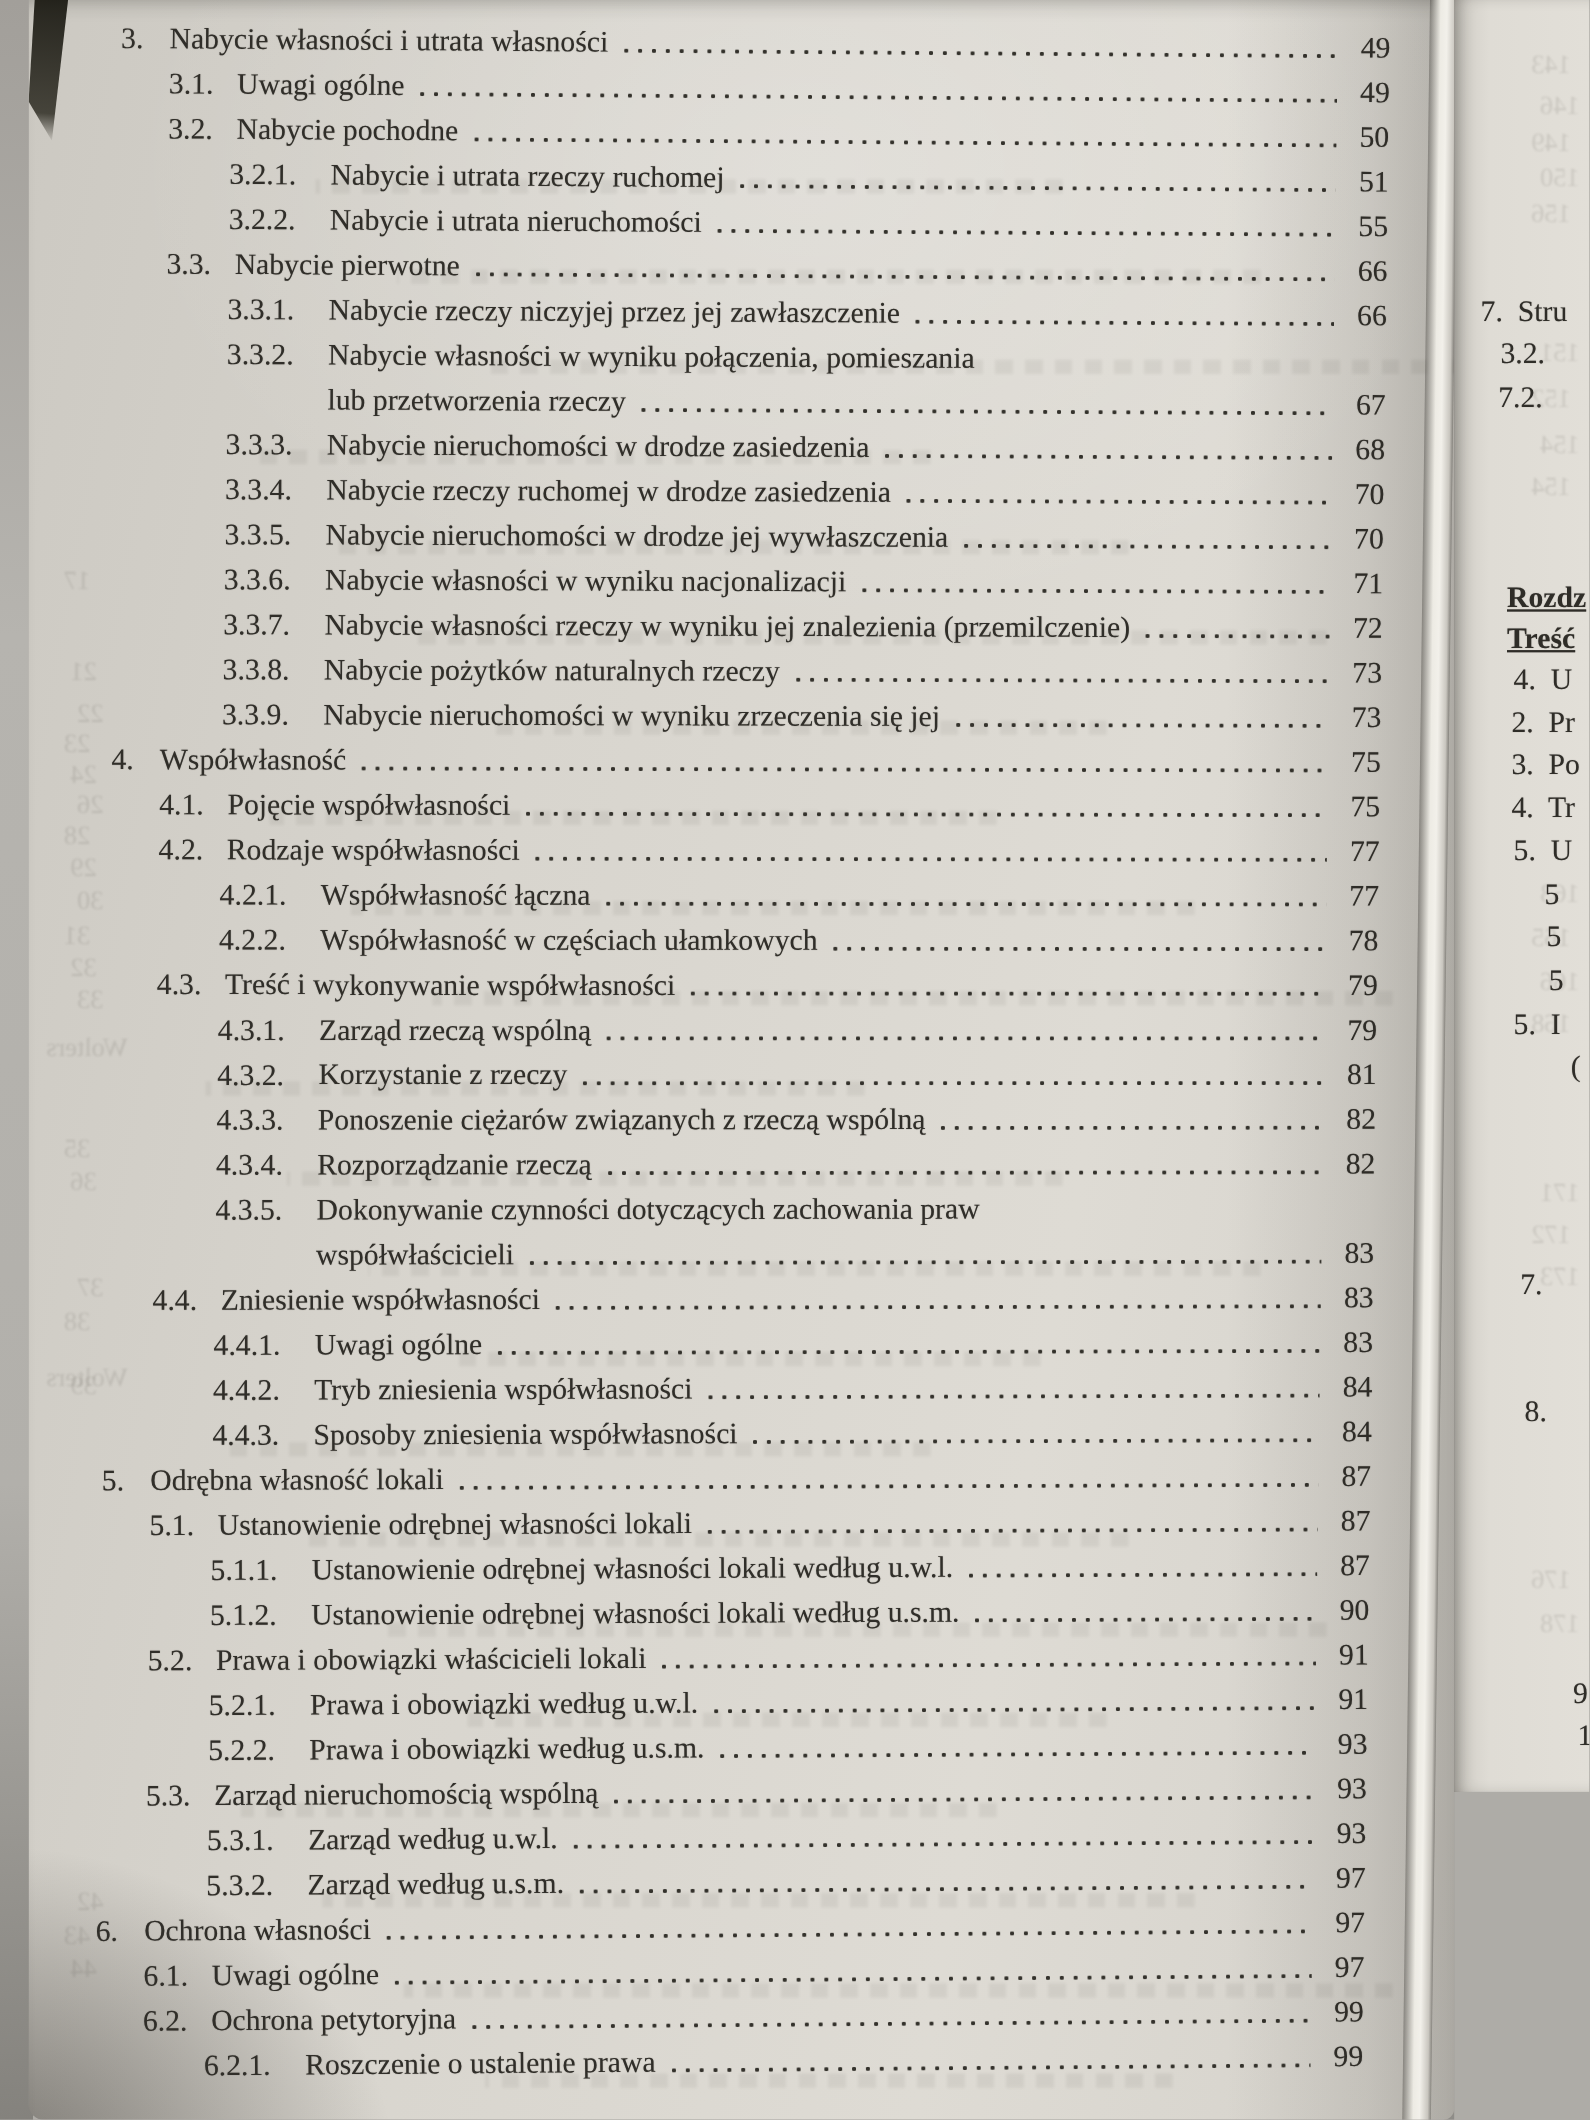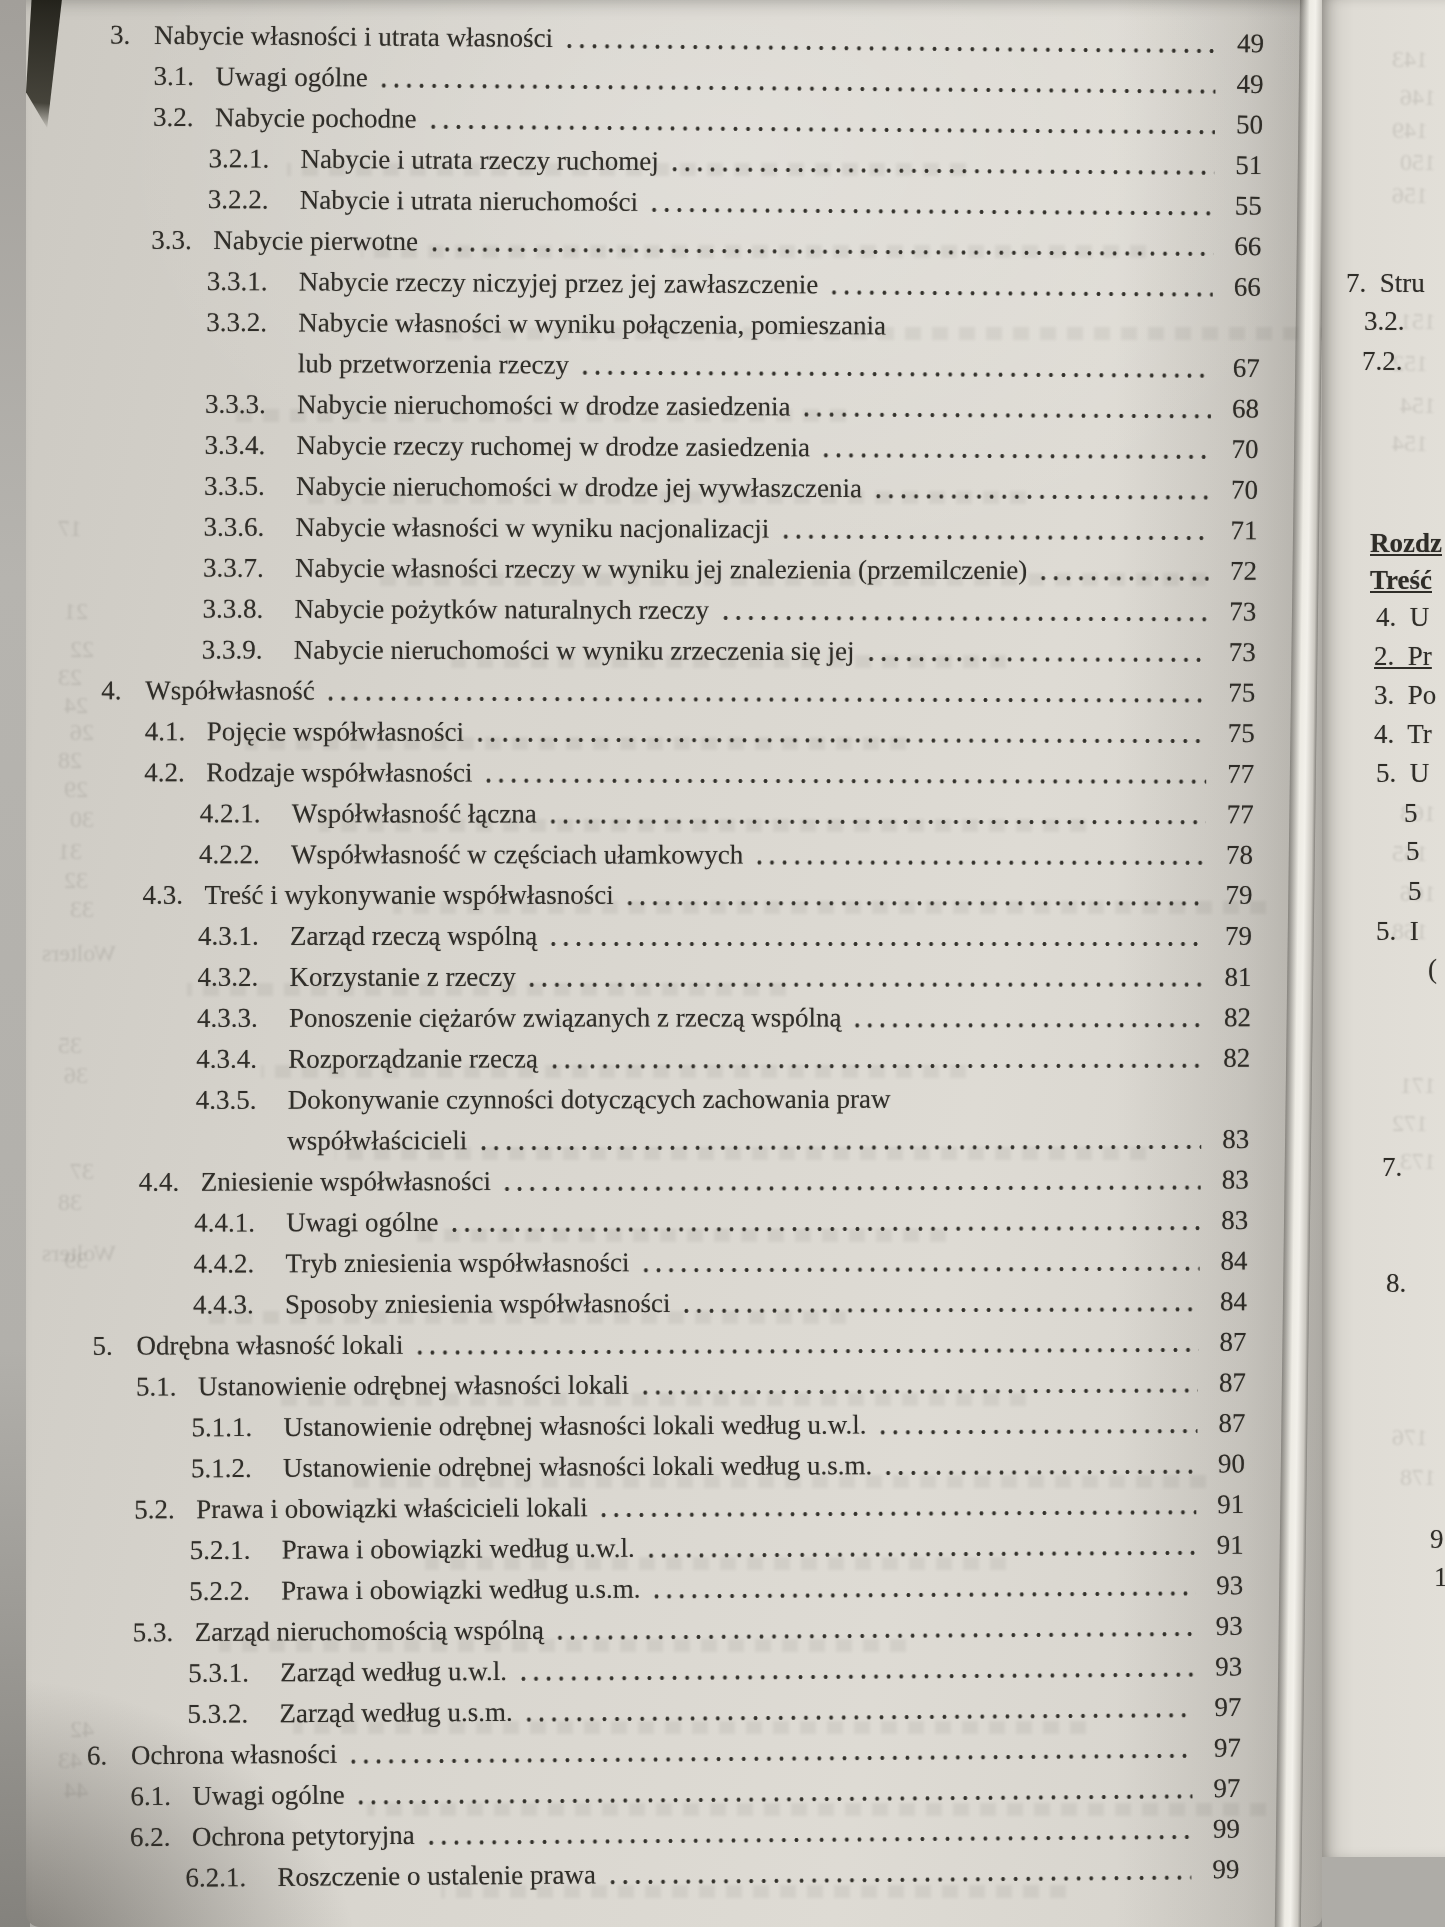--- a/index.html
+++ b/index.html
@@ -61,21 +61,21 @@
   }
   .pnum{flex:none;min-width:46px;text-align:right}
   
   .page-edge{
     position:absolute;left:1300px;top:0;width:26px;height:1927px;
     transform:skewX(-0.75deg);transform-origin:top left;
     background:linear-gradient(90deg,rgba(20,18,14,.30) 0%,#edebe4 38%,#f2f0ea 60%,#c9c6bf 88%,rgba(20,18,14,.28) 100%);
   }
   
   .next-page{
-    position:absolute;left:1322px;top:0;width:123px;height:1857px;
+    position:absolute;left:1322px;top:0;width:123px;height:1629px;
     background:linear-gradient(90deg,#cfccc5 0%,#dfdcd5 26%,#e2dfd8 100%);
     box-shadow:inset 10px 0 16px -8px rgba(25,22,18,.45);
     overflow:hidden;
   }
   .frag{position:absolute;font-size:27px;color:#2f2d28;white-space:pre;
         text-shadow:0 0 1px rgba(48,46,41,.4);}
   .frag.bold{font-weight:700;text-decoration:underline;}
   
   .ghost{position:absolute;font-size:24px;color:#45413a;opacity:.14;
          filter:blur(1.2px);transform:scaleX(-1);white-space:pre;}
@@ -388,21 +388,21 @@
 
 <div class="wedge"></div>
 <div class="page-edge"></div>
 <div class="next-page">
     <span class="frag" style="left: 24px; top: 268px;">7.  Stru</span>
     <span class="frag" style="left: 42px; top: 306px;">3.2.</span>
     <span class="frag" style="left: 40px; top: 346px;">7.2.</span>
     <span class="frag bold" style="left: 48px; top: 528px;">Rozdz</span>
     <span class="frag bold" style="left: 48px; top: 565px;">Treść</span>
     <span class="frag" style="left: 54px; top: 602px;">4.  U</span>
-    <span class="frag" style="left: 52px; top: 641px; text-decoration: underline;">2.  Pr</span>
+    <span class="frag" style="left: 52px; top: 641px;">2.  Pr</span>
     <span class="frag" style="left: 52px; top: 680px;">3.  Po</span>
     <span class="frag" style="left: 52px; top: 719px;">4.  Tr</span>
     <span class="frag" style="left: 54px; top: 758px;">5.  U</span>
     <span class="frag" style="left: 82px; top: 798px;">5</span>
     <span class="frag" style="left: 84px; top: 836px;">5</span>
     <span class="frag" style="left: 86px; top: 876px;">5</span>
     <span class="frag" style="left: 54px; top: 916px;">5.  I</span>
     <span class="frag" style="left: 106px; top: 954px;">(</span>
     <span class="frag" style="left: 60px; top: 1152px;">7.</span>
     <span class="frag" style="left: 64px; top: 1268px;">8.</span>

